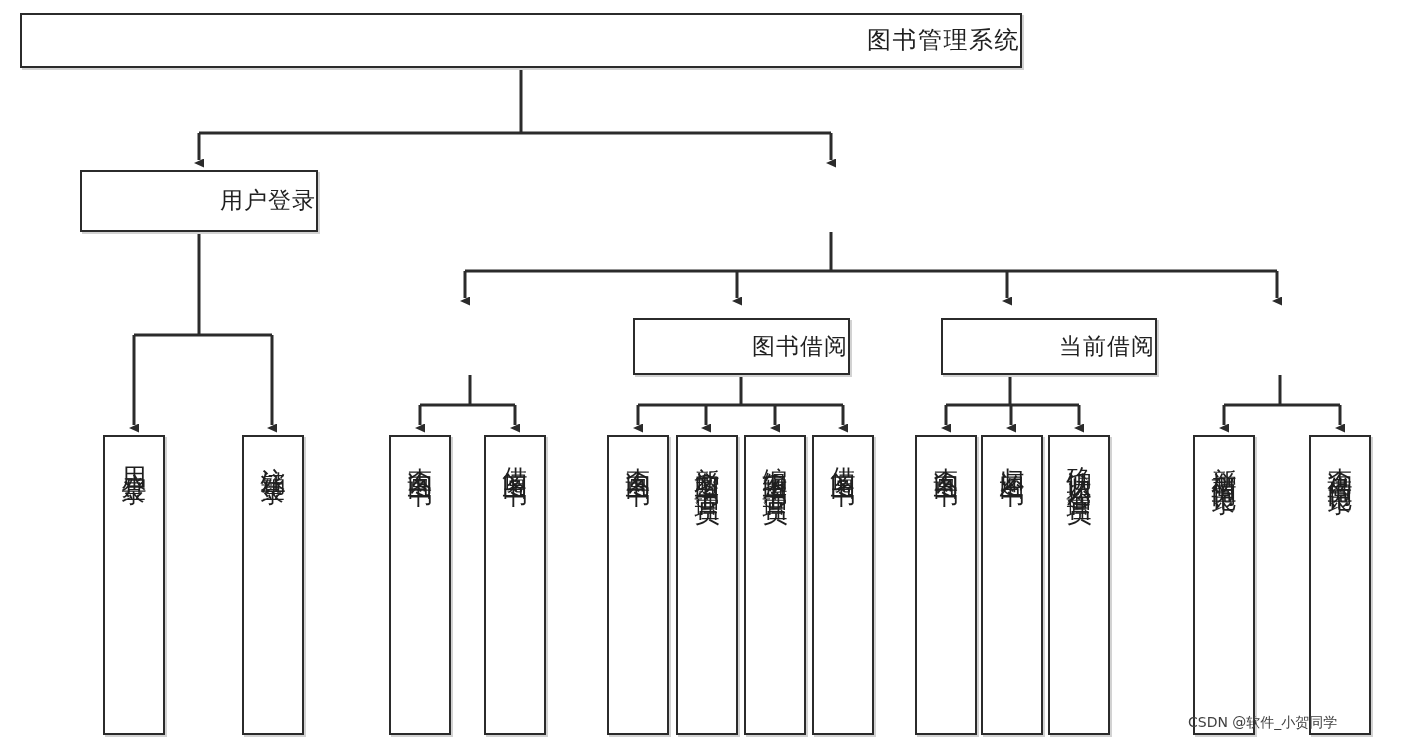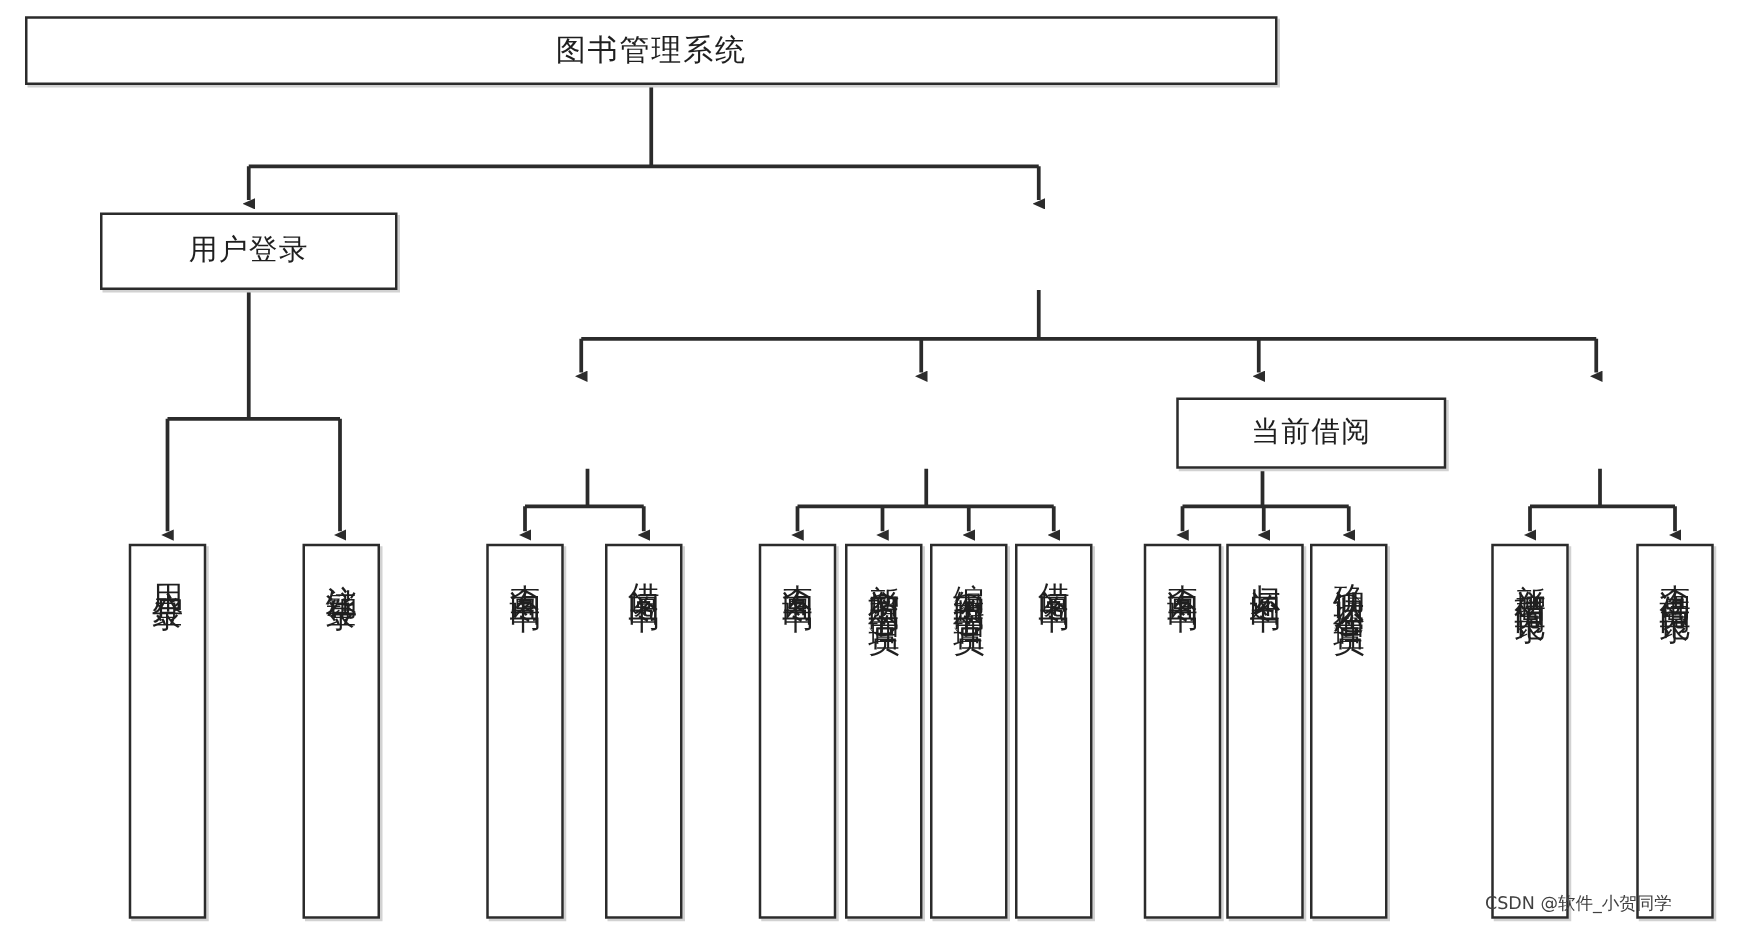--- a/index.html
+++ b/index.html
@@ -27,21 +27,21 @@
     pointer-events: none;
   }
   .node {
     position: absolute;
     box-sizing: border-box;
     background: #ffffff;
     border: 2.5px solid #2b2b2b;
     box-shadow: 2px 2px 0 0 #d2d2d2;
     display: flex;
     align-items: center;
-    justify-content: center;
+    justify-content: flex-end;
     z-index: 3;
   }
   .node .label {
     color: #1f1f1f;
     text-align: center;
     line-height: 1.18;
     white-space: nowrap;
   }
   
   .node.horiz .label {
@@ -132,20 +132,23 @@
   </svg>
 
   <div class="node horiz root" style="left:20px; top:13px; width:1002px; height:55px;">
     <span class="label">图书管理系统</span>
   </div>
 
   <div class="node horiz" style="left:80px; top:170px; width:238px; height:62px;">
     <span class="label">用户登录</span>
   </div>
 
+  <div class="node horiz" style="left:633px; top:318px; width:217px; height:57px;">
+    <span class="label">图书借阅</span>
+  </div>
   <div class="node horiz" style="left:902px; top:318px; width:216px; height:57px;margin-left:39px;">
     <span class="label">当前借阅</span>
   </div>
 
   <div class="node vert" style="left:103px; top:435px; width:62px; height:300px;">
     <span class="label">用户登录</span>
   </div>
   <div class="node vert" style="left:242px; top:435px; width:62px; height:300px;">
     <span class="label">注销登录</span>
   </div>

